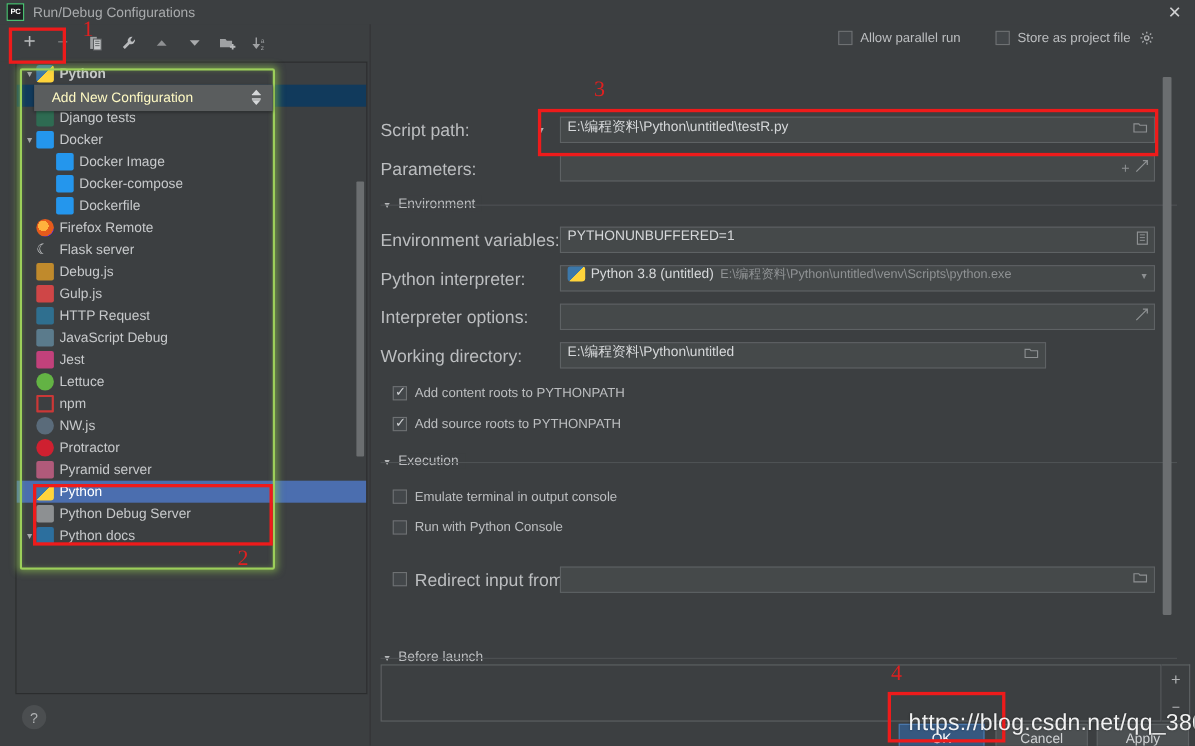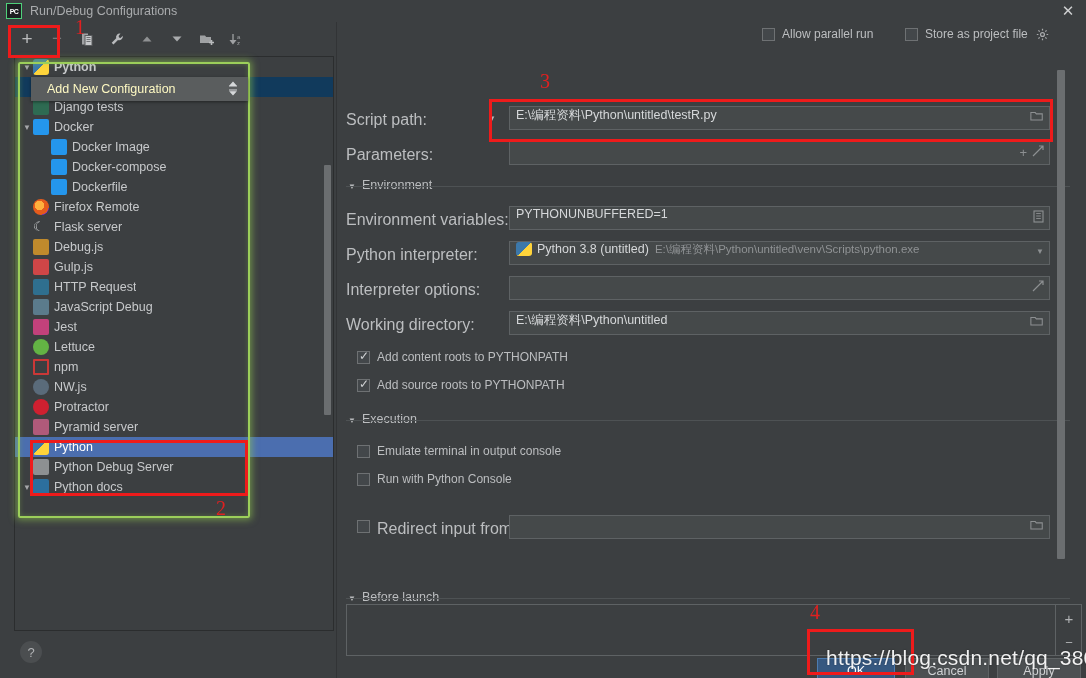--- a/index.html
+++ b/index.html
@@ -498,21 +498,21 @@
           <span class="trail">
             <svg width="12" height="12" viewBox="0 0 12 12">
                 <path d="M1 11L11 1M7 1h4v4" stroke="#8d9092" stroke-width="1.2" fill="none"></path>
               </svg>
           </span>
         </div>
       </div>
 
       <div class="frow">
         <div class="flbl">Working directory:</div>
-        <div class="fin" style="left:163px;width:541px;">
+        <div class="fin" style="left:163px;width:442px;">
           <span>E:\编程资料\Python\untitled</span>
           <span class="trail">
             <svg width="14" height="13" viewBox="0 0 16 14">
                 <path d="M1 2.5h5l1.2 1.5H14v7H1z" fill="none" stroke="#8d9092" stroke-width="1.2"></path>
               </svg>
           </span>
         </div>
       </div>
 
       <div class="ckrow" style="margin-top:10px;">

